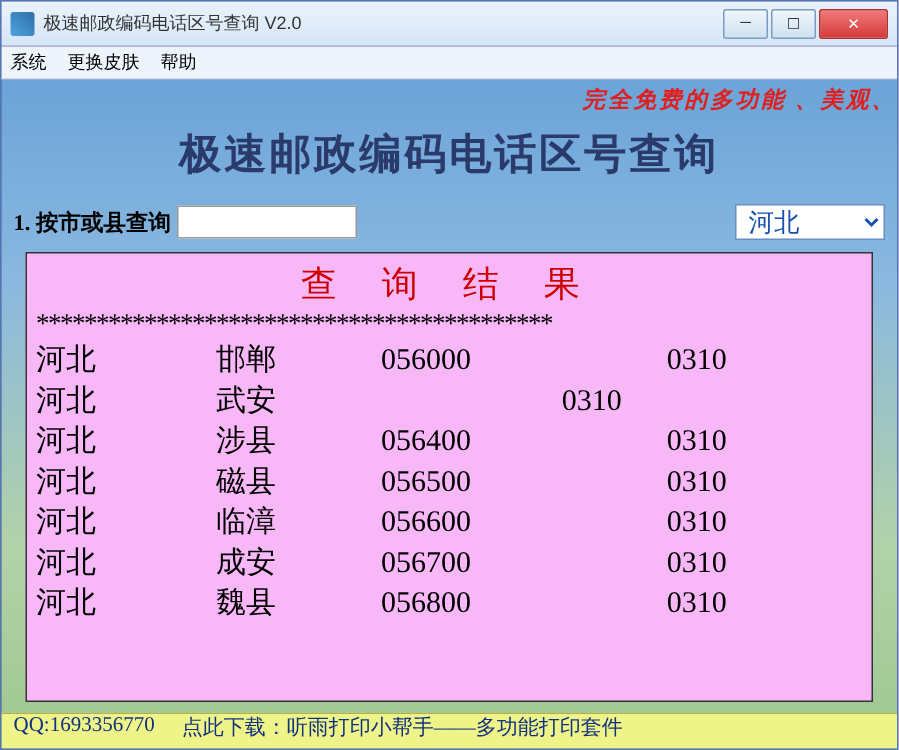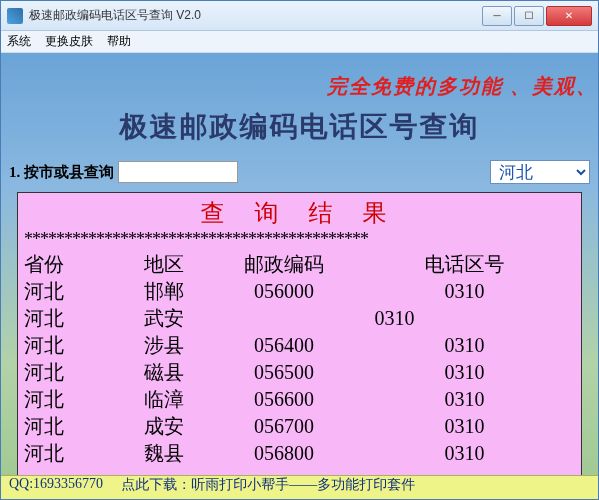--- a/index.html
+++ b/index.html
@@ -6,21 +6,21 @@
     body { font-family: "SimSun", "Microsoft YaHei", sans-serif; width: 599px; height: 500px; overflow: hidden; }
     .window { width: 599px; height: 500px; border: 1px solid #4a7db5; background: #701a75; display: flex; flex-direction: column; }
     .titlebar { height: 30px; background: linear-gradient(#eaf3fc, #d6e6f7); display: flex; align-items: center; padding: 0 6px; border-bottom: 1px solid #b0c8dd; }
     .titlebar-icon { width: 16px; height: 16px; background: linear-gradient(45deg,#4fa3e0,#2e6ea8); border-radius: 2px; margin-right: 6px; }
     .titlebar-text { font-size: 12px; color: #333; flex: 1; }
     .win-controls { display: flex; gap: 2px; }
     .win-btn { width: 30px; height: 20px; border: 1px solid #7a9cc0; background: linear-gradient(#f0f6fc,#cfe1f1); border-radius: 2px; display: flex; align-items: center; justify-content: center; font-size: 10px; color: #333; font-family: Arial; }
     .win-btn.close { background: linear-gradient(#f07a7a,#d43a3a); color: #fff; border-color: #b52e2e; width: 46px; }
     .menubar { height: 22px; background: #edf4fb; display: flex; align-items: center; padding: 0 6px; gap: 14px; font-size: 12px; border-bottom: 1px solid #d0dce8; }
     .client { flex: 1; position: relative; background: linear-gradient(to bottom, #6ba4d8 0%, #8ab8e0 30%, #b2d2a8 70%, #9ec890 100%); overflow: hidden; }
-    .banner { color: #e02020; font-weight: bold; font-size: 20px; font-style: italic; padding: 20px 0 0 0; text-align: right; letter-spacing: 2px; white-space: nowrap; font-family: "KaiTi", "SimSun", serif; margin-left: 44px; }
+    .banner { color: #e02020; font-weight: bold; font-size: 15px; font-style: italic; padding: 4px 0 0 0; text-align: right; letter-spacing: 2px; white-space: nowrap; font-family: "KaiTi", "SimSun", serif; margin-left: 44px; }
     .heading { text-align: center; font-size: 28px; font-weight: bold; font-family: "SimSun", serif; color: #2a3a6a; margin: 8px 0 14px; letter-spacing: 2px; }
     .search-row { display: flex; align-items: center; padding: 0 8px; font-size: 15px; color: #000; font-weight: bold; margin-bottom: 8px; font-family: "SimSun", serif; }
     .field1-label { }
     .text-input { width: 120px; height: 22px; background: #fff; border: 1px solid #999; margin-left: 4px; padding: 0 4px; font-size: 13px; }
     .gap { flex: 1; }
     .field2-label { margin-right: 8px; }
     .select { width: 100px; height: 24px; background: #fff; border: 1px solid #6a8ec0; font-size: 17px; color: #1850b0; padding: 0 4px; font-family: "SimSun", serif; }
     .result-frame { margin: 0 16px; background: #f8b8f8; border: 1px solid #333; padding: 4px 6px 0; height: 300px; overflow: hidden; font-family: "SimSun", serif; }
     .result-title { text-align: center; color: #cc0000; font-size: 24px; letter-spacing: 12px; font-family: "KaiTi", "SimSun", serif; }
     .stars { font-size: 18px; color: #000; letter-spacing: -1px; white-space: nowrap; overflow: hidden; line-height: 1.2; }
@@ -61,26 +61,20 @@
       <span class="gap"></span>
       <select class="select">
         <option>河北</option>
       </select>
     </div>
     <div class="result-frame">
       <div class="result-title">查 询 结 果</div>
       <div class="stars">*******************************************</div>
       <div class="data-block">
         <div class="data-row">
-          <span class="c1">省份</span>
-          <span class="c2">地区</span>
-          <span class="c3">邮政编码</span>
-          <span class="c4">电话区号</span>
-        </div>
-        <div class="data-row">
             <span class="c1">河北</span>
             <span class="c2">邯郸</span>
             <span class="c3">056000</span>
             <span class="c4">0310</span>
           </div>
         <div class="data-row">
             <span class="c1">河北</span>
             <span class="c2">武安</span>
             <span class="c4">0310</span>
           </div>

